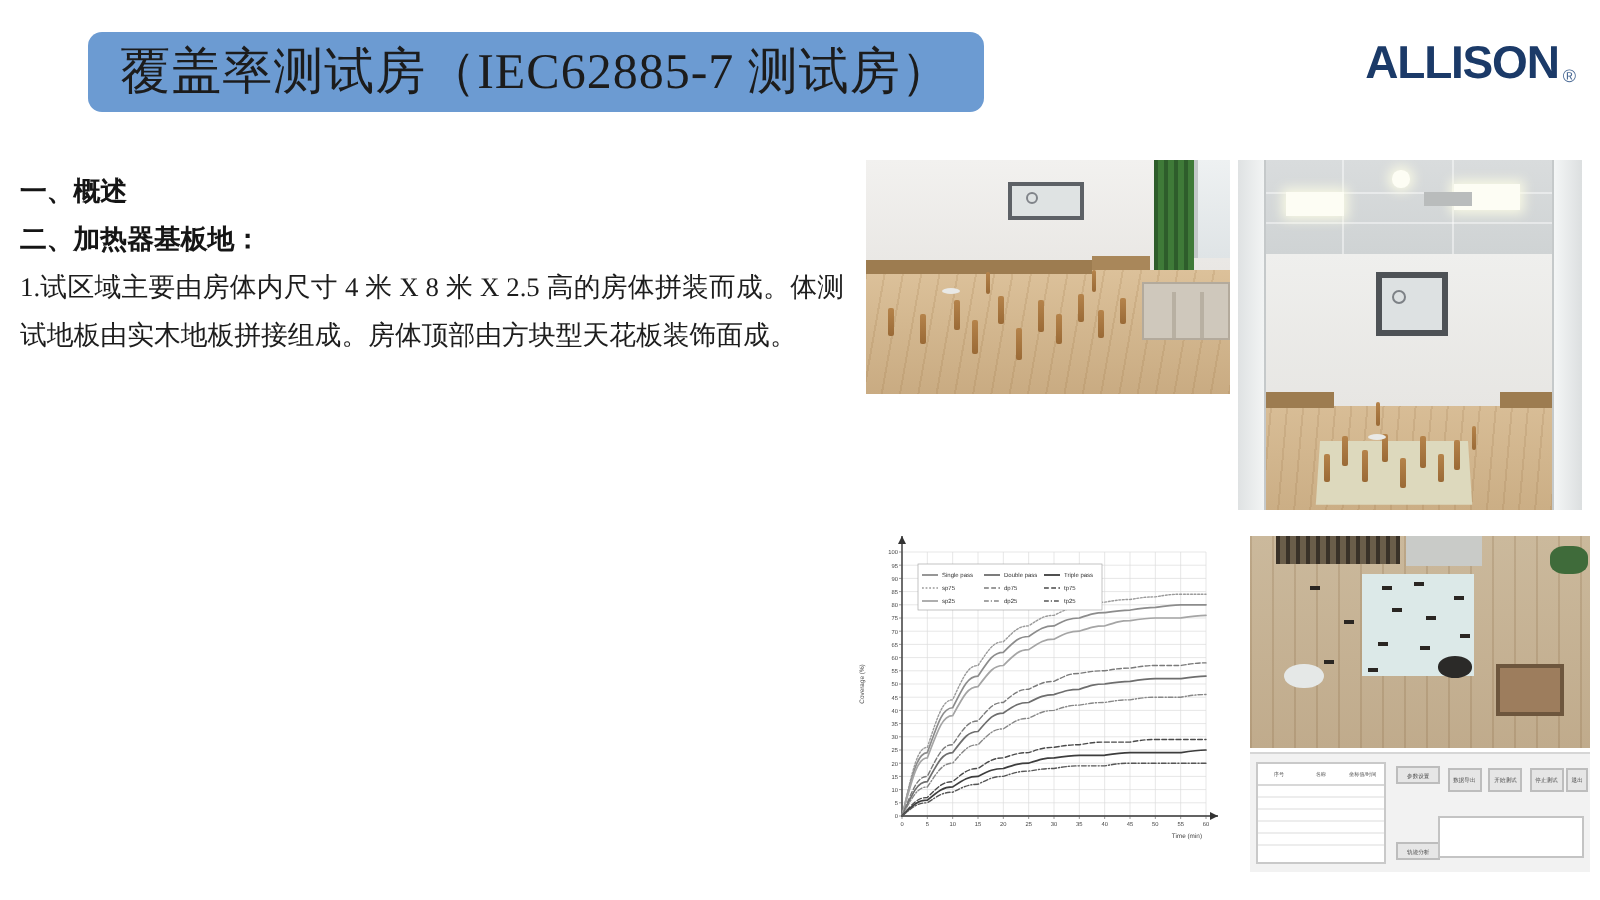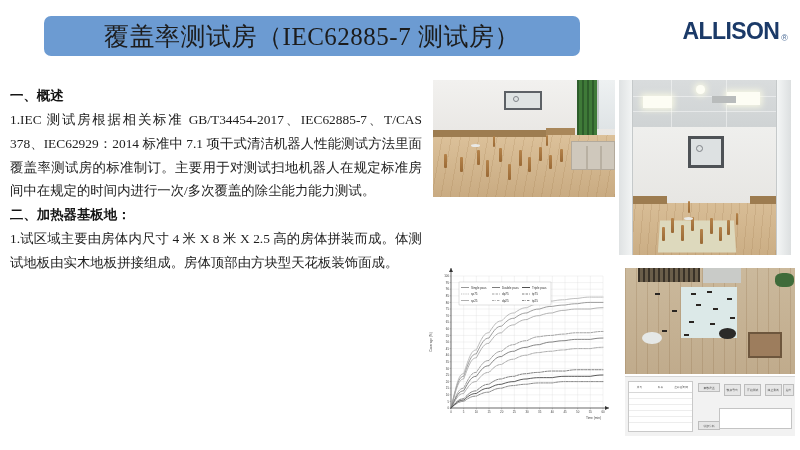--- a/index.html
+++ b/index.html
@@ -16,21 +16,21 @@
   }
 
   
   #header {
     position: absolute; left: 0; top: 0;
     width: 800px; height: 66px;
   }
   #title-banner {
     position: absolute;
     left: 44px; top: 16px;
-    width: 536px; height: 40px;
+    width: 448px; height: 40px;
     background: #6c9bd2;
     border-radius: 7px;
     display: flex; align-items: center; justify-content: center;
   }
   #title-text {
     font-family: "Liberation Serif", "DejaVu Serif", serif;
     font-size: 25px;
     color: #1c1c1c;
     letter-spacing: 0.5px;
     white-space: nowrap;
@@ -286,21 +286,20 @@
       <span id="title-text">覆盖率测试房（IEC62885-7 测试房）</span>
     </div>
     <div id="logo">
       <span id="logo-latin">ALLISON</span>
       <span id="logo-reg">®</span>
     </div>
   </div>
 
   <div id="text-col">
     <div class="sec-head">一、概述</div>
-    <div class="para">1.IEC 测试房根据相关标准 GB/T34454-2017、IEC62885-7、T/CAS 378、IEC62929：2014 标准中 7.1 项干式清洁机器人性能测试方法里面覆盖率测试房的标准制订。主要用于对测试扫地机器人在规定标准房间中在规定的时间内进行一次/多次覆盖的除尘能力能力测试。</div>
     <div class="sec-head">二、加热器基板地：</div>
     <div class="para">1.试区域主要由房体内尺寸 4 米 X 8 米 X 2.5 高的房体拼装而成。体测试地板由实木地板拼接组成。房体顶部由方块型天花板装饰面成。</div>
   </div>
 
   <div id="media">
 
     <div class="tile" id="photo-room-pegs">
       <div class="ph" id="p1-wall"></div>
       <div class="ph" id="p1-curtain"></div>
       <div class="ph" id="p1-win"></div>

